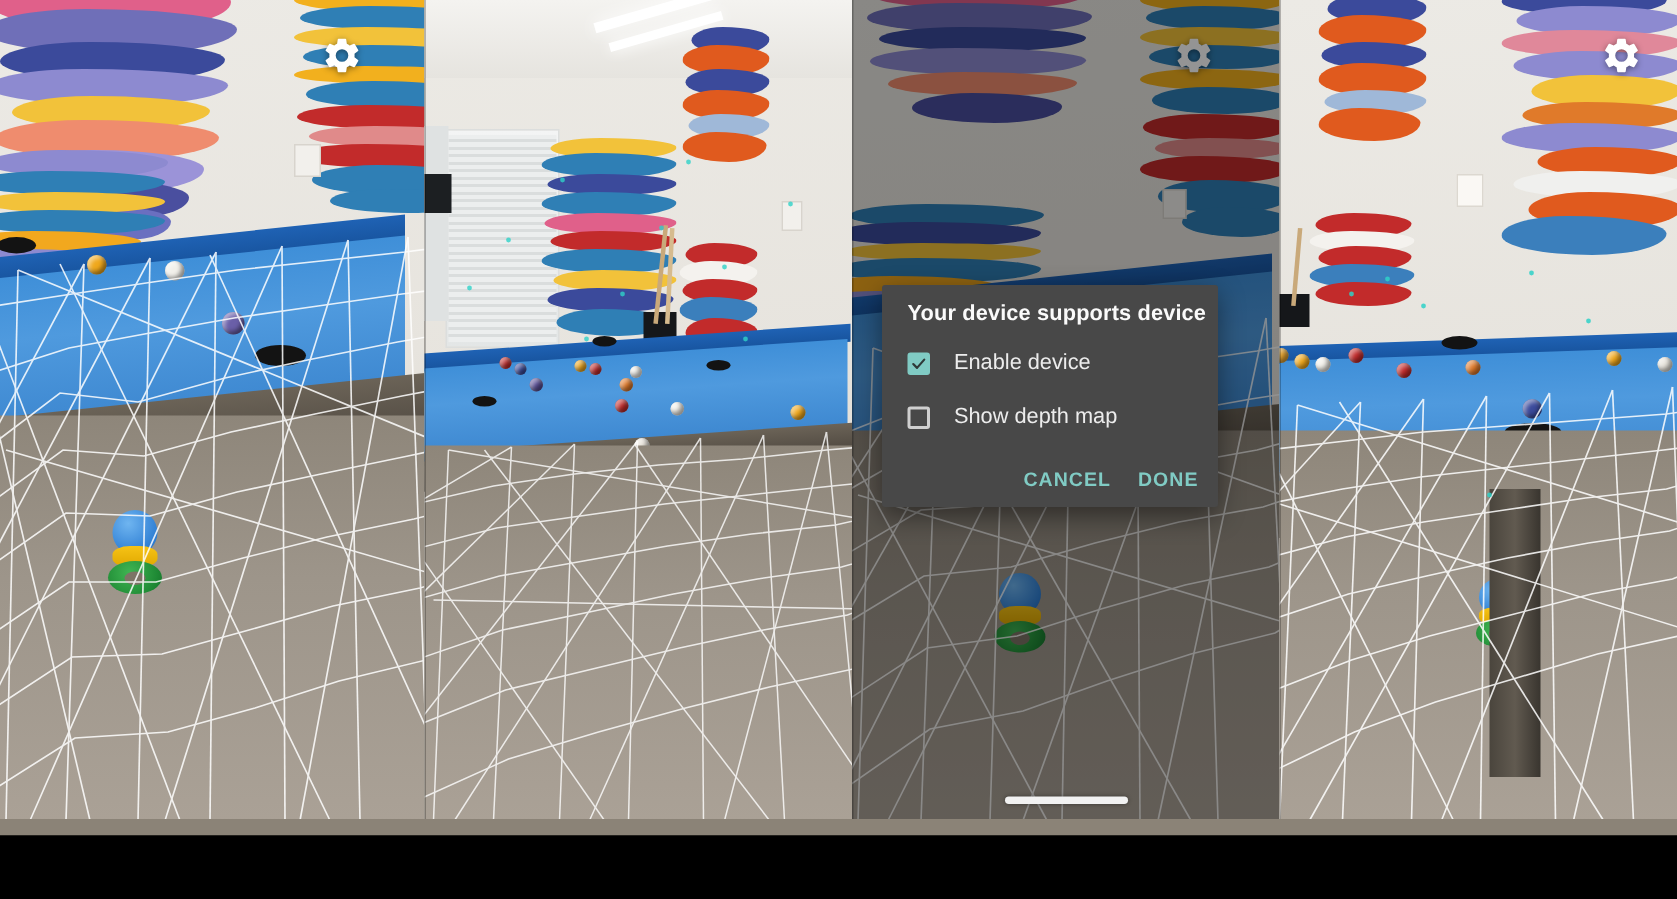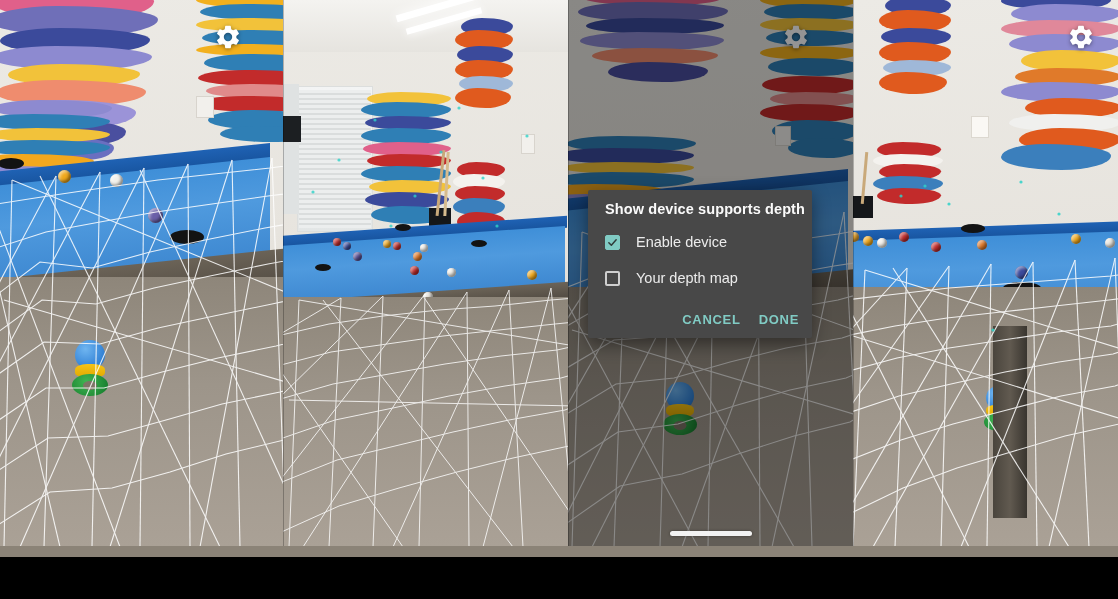--- a/index.html
+++ b/index.html
@@ -591,34 +591,34 @@
         <path fill="#ffffff" d="M19.14 12.94a7.5 7.5 0 0 0 .05-.94 7.5 7.5 0 0 0-.05-.94l2.03-1.58a.5.5 0 0 0 .12-.62l-1.92-3.32a.5.5 0 0 0-.6-.22l-2.39.96a7.2 7.2 0 0 0-1.62-.94l-.36-2.54a.5.5 0 0 0-.5-.42h-3.84a.5.5 0 0 0-.5.42l-.36 2.54c-.59.24-1.13.56-1.62.94l-2.39-.96a.5.5 0 0 0-.6.22L2.67 8.86a.5.5 0 0 0 .12.62l2.03 1.58a7.5 7.5 0 0 0 0 1.88l-2.03 1.58a.5.5 0 0 0-.12.62l1.92 3.32c.12.22.38.3.6.22l2.39-.96c.5.38 1.03.7 1.62.94l.36 2.54c.04.24.25.42.5.42h3.84c.25 0 .46-.18.5-.42l.36-2.54c.59-.24 1.13-.56 1.62-.94l2.39.96c.22.08.48 0 .6-.22l1.92-3.32a.5.5 0 0 0-.12-.62l-2.03-1.58zM12 15.6A3.6 3.6 0 1 1 12 8.4a3.6 3.6 0 0 1 0 7.2z"></path>
       </svg>
     </div>
   </div>
 
   <div class="seam" style="left:283px;"></div>
   <div class="seam" style="left:568px;"></div>
   <div class="seam" style="left:853px;"></div>
 
   <div class="dialog">
-    <div class="dlg-title">Show device supports depth</div>
+    <div class="dlg-title">Your device supports device</div>
 
     <div class="dlg-row r1">
       <span class="cb on">
         <svg viewBox="0 0 24 24" aria-hidden="true">
           <path fill="none" stroke="#2f3a39" stroke-width="3.2" stroke-linecap="round" stroke-linejoin="round" d="M4 12.5 L9.5 18 L20 6"></path>
         </svg>
       </span>
       <span class="dlg-label">Enable device</span>
     </div>
 
     <div class="dlg-row r2">
       <span class="cb off"></span>
-      <span class="dlg-label">Your depth map</span>
+      <span class="dlg-label">Show depth map</span>
     </div>
 
     <div class="dlg-actions">
       <button class="dlg-btn">CANCEL</button>
       <button class="dlg-btn">DONE</button>
     </div>
   </div>
 
   <div class="bottom-strip"></div>
   <div class="bottom-black"></div>

